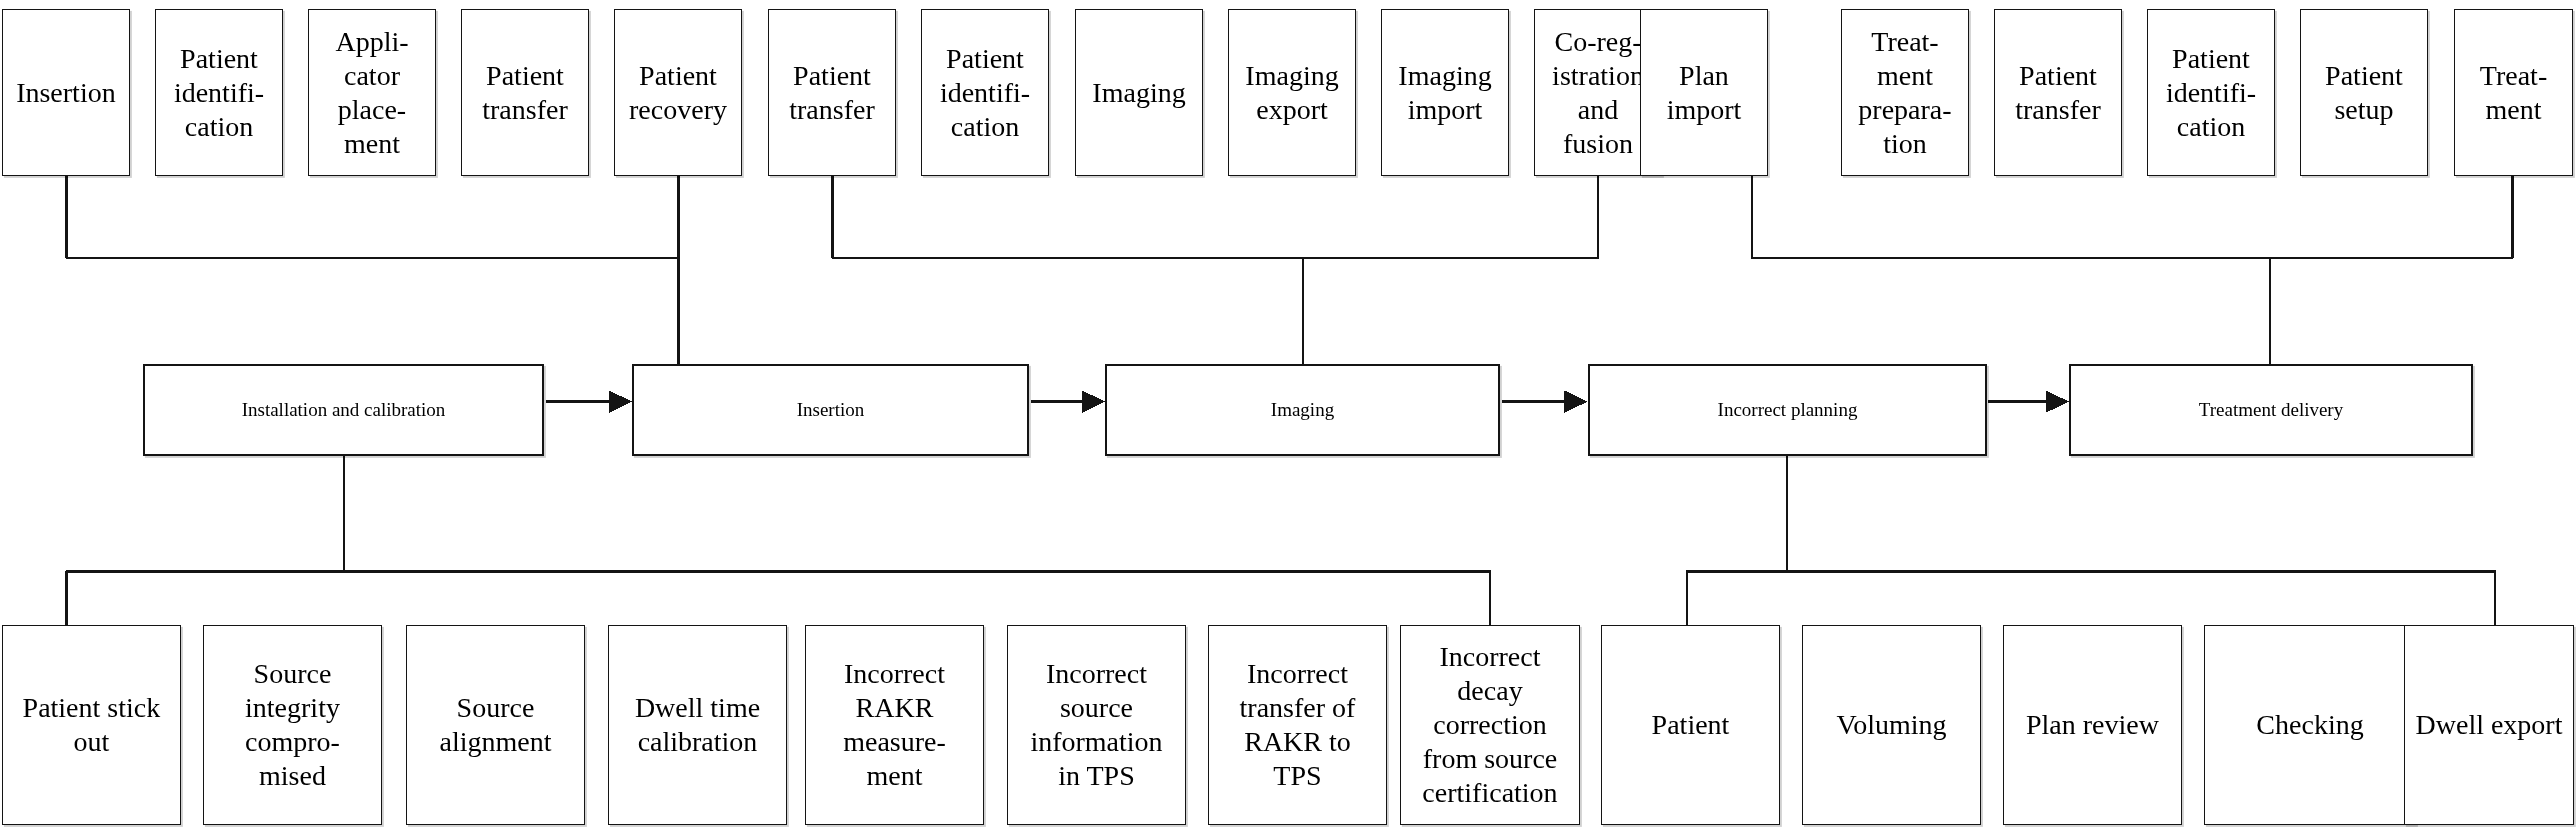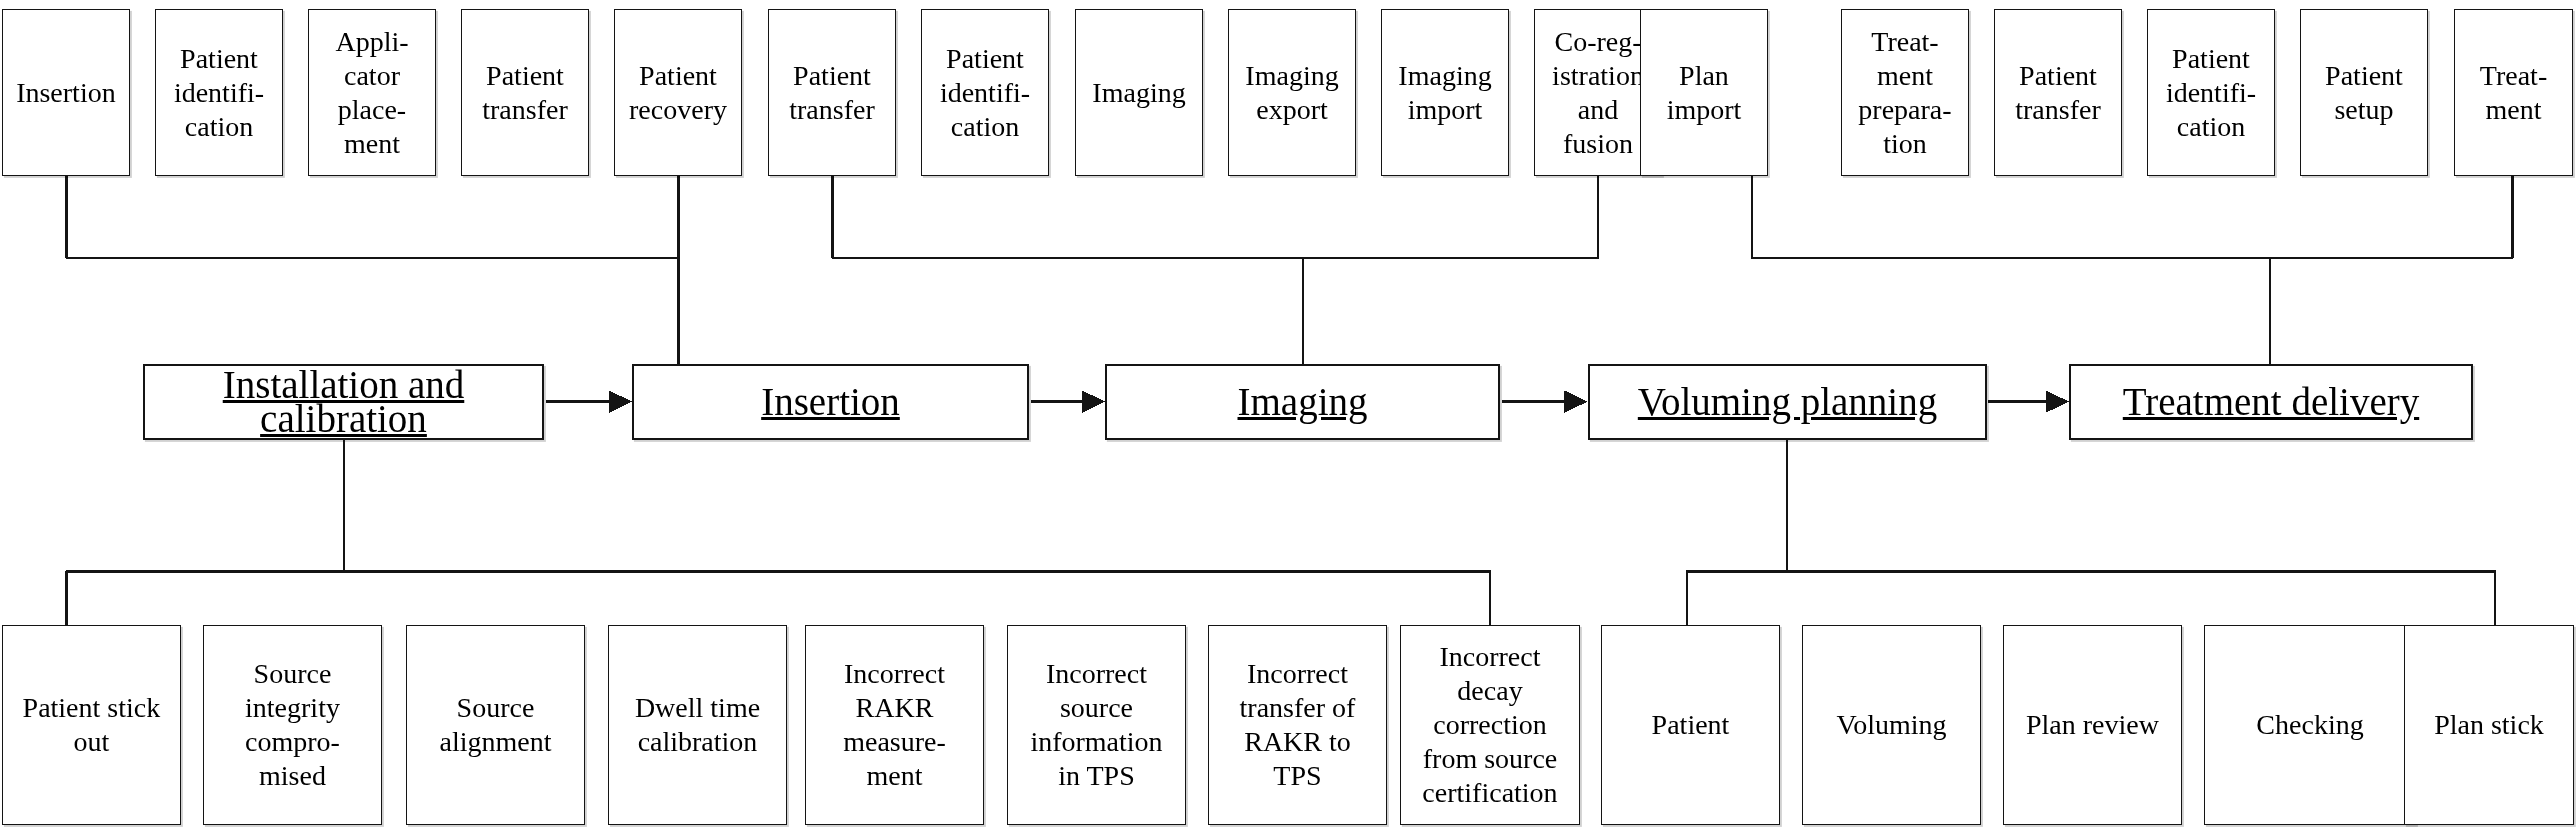--- a/index.html
+++ b/index.html
@@ -28,21 +28,21 @@
     display: flex;
     align-items: center;
     justify-content: center;
     text-align: center;
     white-space: pre-line;
     font-size: 28px;
     line-height: 34px;
     padding: 1.9px;
   }
   .row-top { top: 9.3px;  height: 167px; }
-  .row-mid { top: 364px; height: 76px; border-width: 2.8px; font-size: 39px; text-decoration: underline; }
+  .row-mid { top: 364px; height: 92px; border-width: 2.8px; font-size: 19px; }
   .row-bot { top: 625px; height: 200px; }
 </style>
 </head>
 <body>
 
 <div class="canvas">
 
   <svg class="wires" viewBox="0 0 2776 897" shape-rendering="crispEdges">
 
     <g>
@@ -135,21 +135,21 @@
 identifi-
 cation</div>
   <div class="box row-top" style="left:2300px;width:128px">Patient
 setup</div>
   <div class="box row-top" style="left:2454px;width:119px">Treat-
 ment</div>
 
   <div class="box row-mid" style="left:143px;width:401px">Installation and calibration</div>
   <div class="box row-mid" style="left:632px;width:397px">Insertion</div>
   <div class="box row-mid" style="left:1105px;width:395px">Imaging</div>
-  <div class="box row-mid" style="left:1588px;width:399px">Voluming planning</div>
+  <div class="box row-mid" style="left:1588px;width:399px">Incorrect planning</div>
   <div class="box row-mid" style="left:2069px;width:404px">Treatment delivery</div>
 
   <div class="box row-bot" style="left:1.9px;width:179px">Patient stick
 out</div>
   <div class="box row-bot" style="left:203px;width:179px">Source
 integrity
 compro-
 mised</div>
   <div class="box row-bot" style="left:406px;width:179px">Source
 alignment</div>
@@ -169,16 +169,16 @@
 TPS</div>
   <div class="box row-bot" style="left:1400px;width:180px">Incorrect
 decay
 correction
 from source
 certification</div>
   <div class="box row-bot" style="left:1601px;width:179px">Patient</div>
   <div class="box row-bot" style="left:1802px;width:179px">Voluming</div>
   <div class="box row-bot" style="left:2003px;width:179px">Plan review</div>
   <div class="box row-bot" style="left:2204px;width:212px">Checking</div>
-  <div class="box row-bot" style="left:2404px;width:170px">Plan stick</div>
+  <div class="box row-bot" style="left:2404px;width:170px">Dwell export</div>
 
 </div>
 
 
 </body></html>

